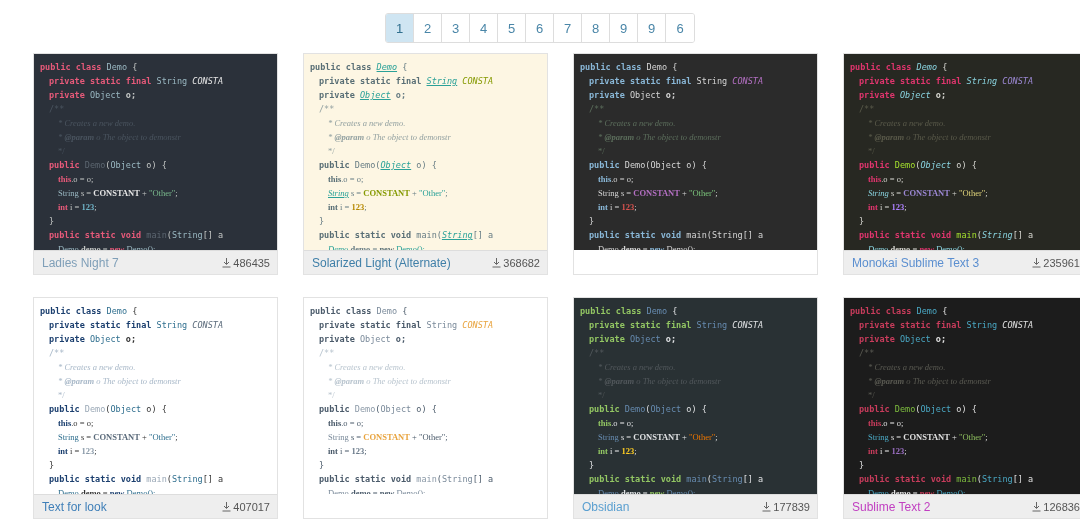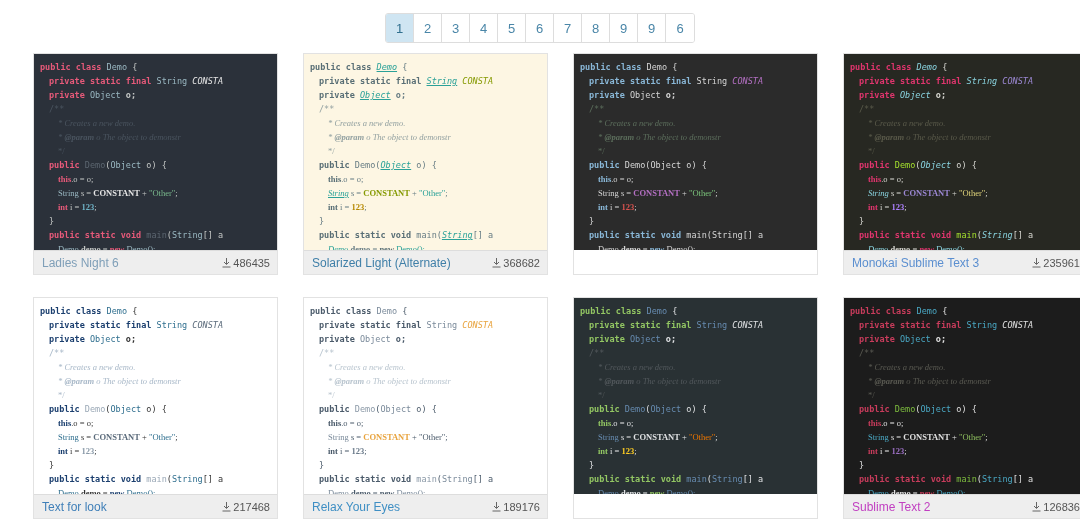--- a/index.html
+++ b/index.html
@@ -134,21 +134,21 @@
       <div class="page-btn">6</div>
     </div>
 </div>
 
 <div class="grid" id="grid">
     <div class="card">
       <div class="preview" style="background: rgb(43, 49, 58);">
         <div class="code"><span class="ln"><span style="color:#e85a7a" class="bd">public</span> <span style="color:#e85a7a" class="bd">class</span> <span style="color:#9ab8c2">Demo</span> <span style="color:#c5c8c6">{</span></span><span class="ln ind1"><span style="color:#e85a7a" class="bd">private</span> <span style="color:#e85a7a" class="bd">static</span> <span style="color:#e85a7a" class="bd">final</span> <span style="color:#9ab8c2">String</span> <span style="color:#e6e6e6" class="it">CONSTA</span></span><span class="ln ind1"><span style="color:#e85a7a" class="bd">private</span> <span style="color:#9ab8c2">Object</span> <span style="color:#c5c8c6" class="bd">o;</span></span><span class="ln ind1"><span style="color:#4a545f">/**</span></span><span class="ln ind2"><span style="color:#4a545f" class="it">* Creates a new demo.</span></span><span class="ln ind2"><span style="color:#4a545f" class="it">* </span><span style="color:#4a545f" class="it bd">@param</span><span style="color:#4a545f" class="it"> o The object to demonstr</span></span><span class="ln ind2"><span style="color:#4a545f">*/</span></span><span class="ln ind1"><span style="color:#e85a7a" class="bd">public</span> <span style="color:#5c6670">Demo</span><span style="color:#c5c8c6">(</span><span style="color:#9ab8c2">Object</span><span style="color:#c5c8c6"> o) {</span></span><span class="ln ind2"><span style="color:#e85a7a" class="bd">this</span><span style="color:#c5c8c6">.o = o;</span></span><span class="ln ind2"><span style="color:#9ab8c2">String</span><span style="color:#c5c8c6"> s = </span><span style="color:#e6e6e6" class="bd">CONSTANT</span><span style="color:#c5c8c6"> + </span><span style="color:#79b88c">"Other"</span><span style="color:#c5c8c6">;</span></span><span class="ln ind2"><span style="color:#e85a7a" class="bd">int</span><span style="color:#c5c8c6"> i = </span><span style="color:#6fb3c7" class="bd">123</span><span style="color:#c5c8c6">;</span></span><span class="ln ind1"><span style="color:#c5c8c6">}</span></span><span class="ln ind1"><span style="color:#e85a7a" class="bd">public</span> <span style="color:#e85a7a" class="bd">static</span> <span style="color:#e85a7a" class="bd">void</span> <span style="color:#5c6670">main</span><span style="color:#c5c8c6">(</span><span style="color:#9ab8c2">String</span><span style="color:#c5c8c6">[] a</span></span><span class="ln ind2"><span style="color:#9ab8c2">Demo</span><span style="color:#c5c8c6" class="bd"> demo = </span><span style="color:#e85a7a" class="bd">new</span> <span style="color:#9ab8c2">Demo();</span></span></div>
       </div>
       <div class="card-footer">
-        <a class="theme-name" style="color: rgb(127, 159, 184);">Ladies Night 6</a>
+        <a class="theme-name" style="color: rgb(127, 159, 184);">Ladies Night 7</a>
         <div class="dl-group">
           <svg class="dl-icon" width="9" height="10" viewBox="0 0 9 10">
             <path d="M4.5 0 L4.5 6 M2 4 L4.5 6.5 L7 4" stroke="#555555" stroke-width="0.9" fill="none"></path>
             <path d="M0.5 9 L8.5 9" stroke="#555555" stroke-width="0.9"></path>
           </svg>
           <span class="dl-count">486435</span>
         </div>
       </div>
     </div>
     <div class="card">
@@ -190,43 +190,43 @@
       <div class="preview" style="background: rgb(255, 255, 255);">
         <div class="code"><span class="ln"><span style="color:#1a3e6e" class="bd">public</span> <span style="color:#1a3e6e" class="bd">class</span> <span style="color:#2e6e8e">Demo</span> <span style="color:#333333">{</span></span><span class="ln ind1"><span style="color:#1a3e6e" class="bd">private</span> <span style="color:#1a3e6e" class="bd">static</span> <span style="color:#1a3e6e" class="bd">final</span> <span style="color:#2e6e8e">String</span> <span style="color:#5a6a7a" class="it">CONSTA</span></span><span class="ln ind1"><span style="color:#1a3e6e" class="bd">private</span> <span style="color:#2e6e8e">Object</span> <span style="color:#333333" class="bd">o;</span></span><span class="ln ind1"><span style="color:#a8b8c8">/**</span></span><span class="ln ind2"><span style="color:#a8b8c8" class="it">* Creates a new demo.</span></span><span class="ln ind2"><span style="color:#a8b8c8" class="it">* </span><span style="color:#a8b8c8" class="it bd">@param</span><span style="color:#a8b8c8" class="it"> o The object to demonstr</span></span><span class="ln ind2"><span style="color:#a8b8c8">*/</span></span><span class="ln ind1"><span style="color:#1a3e6e" class="bd">public</span> <span style="color:#9aa8b6">Demo</span><span style="color:#333333">(</span><span style="color:#2e6e8e">Object</span><span style="color:#333333"> o) {</span></span><span class="ln ind2"><span style="color:#1a3e6e" class="bd">this</span><span style="color:#333333">.o = o;</span></span><span class="ln ind2"><span style="color:#2e6e8e">String</span><span style="color:#333333"> s = </span><span style="color:#5a6a7a" class="bd">CONSTANT</span><span style="color:#333333"> + </span><span style="color:#2e6e8e">"Other"</span><span style="color:#333333">;</span></span><span class="ln ind2"><span style="color:#1a3e6e" class="bd">int</span><span style="color:#333333"> i = </span><span style="color:#8a9aa8" class="bd">123</span><span style="color:#333333">;</span></span><span class="ln ind1"><span style="color:#333333">}</span></span><span class="ln ind1"><span style="color:#1a3e6e" class="bd">public</span> <span style="color:#1a3e6e" class="bd">static</span> <span style="color:#1a3e6e" class="bd">void</span> <span style="color:#9aa8b6">main</span><span style="color:#333333">(</span><span style="color:#2e6e8e">String</span><span style="color:#333333">[] a</span></span><span class="ln ind2"><span style="color:#2e6e8e">Demo</span><span style="color:#333333" class="bd"> demo = </span><span style="color:#1a3e6e" class="bd">new</span> <span style="color:#2e6e8e">Demo();</span></span></div>
       </div>
       <div class="card-footer">
         <a class="theme-name" style="color: rgb(63, 127, 184);">Text for look</a>
         <div class="dl-group">
           <svg class="dl-icon" width="9" height="10" viewBox="0 0 9 10">
             <path d="M4.5 0 L4.5 6 M2 4 L4.5 6.5 L7 4" stroke="#555555" stroke-width="0.9" fill="none"></path>
             <path d="M0.5 9 L8.5 9" stroke="#555555" stroke-width="0.9"></path>
           </svg>
-          <span class="dl-count">217468</span>
+          <span class="dl-count">407017</span>
         </div>
       </div>
     </div>
     <div class="card">
       <div class="preview" style="background: rgb(255, 255, 255);">
         <div class="code"><span class="ln"><span style="color:#4a5a6a" class="bd">public</span> <span style="color:#4a5a6a" class="bd">class</span> <span style="color:#7a8a9a">Demo</span> <span style="color:#4a5a6a">{</span></span><span class="ln ind1"><span style="color:#4a5a6a" class="bd">private</span> <span style="color:#4a5a6a" class="bd">static</span> <span style="color:#4a5a6a" class="bd">final</span> <span style="color:#7a8a9a">String</span> <span style="color:#e8a33d" class="it">CONSTA</span></span><span class="ln ind1"><span style="color:#4a5a6a" class="bd">private</span> <span style="color:#7a8a9a">Object</span> <span style="color:#4a5a6a" class="bd">o;</span></span><span class="ln ind1"><span style="color:#b8c4ce">/**</span></span><span class="ln ind2"><span style="color:#b8c4ce" class="it">* Creates a new demo.</span></span><span class="ln ind2"><span style="color:#b8c4ce" class="it">* </span><span style="color:#b8c4ce" class="it bd">@param</span><span style="color:#b8c4ce" class="it"> o The object to demonstr</span></span><span class="ln ind2"><span style="color:#b8c4ce">*/</span></span><span class="ln ind1"><span style="color:#4a5a6a" class="bd">public</span> <span style="color:#8a98a6">Demo</span><span style="color:#4a5a6a">(</span><span style="color:#7a8a9a">Object</span><span style="color:#4a5a6a"> o) {</span></span><span class="ln ind2"><span style="color:#4a5a6a" class="bd">this</span><span style="color:#4a5a6a">.o = o;</span></span><span class="ln ind2"><span style="color:#7a8a9a">String</span><span style="color:#4a5a6a"> s = </span><span style="color:#e8a33d" class="bd">CONSTANT</span><span style="color:#4a5a6a"> + </span><span style="color:#4a5a6a">"Other"</span><span style="color:#4a5a6a">;</span></span><span class="ln ind2"><span style="color:#4a5a6a" class="bd">int</span><span style="color:#4a5a6a"> i = </span><span style="color:#6a7a8a" class="bd">123</span><span style="color:#4a5a6a">;</span></span><span class="ln ind1"><span style="color:#4a5a6a">}</span></span><span class="ln ind1"><span style="color:#4a5a6a" class="bd">public</span> <span style="color:#4a5a6a" class="bd">static</span> <span style="color:#4a5a6a" class="bd">void</span> <span style="color:#8a98a6">main</span><span style="color:#4a5a6a">(</span><span style="color:#7a8a9a">String</span><span style="color:#4a5a6a">[] a</span></span><span class="ln ind2"><span style="color:#7a8a9a">Demo</span><span style="color:#4a5a6a" class="bd"> demo = </span><span style="color:#4a5a6a" class="bd">new</span> <span style="color:#7a8a9a">Demo();</span></span></div>
       </div>
-      <div class="card-footer">
-        <a class="theme-name" style="color: rgb(63, 143, 196);">Relax Your Eyes</a>
-        <div class="dl-group">
-          <svg class="dl-icon" width="9" height="10" viewBox="0 0 9 10">
-            <path d="M4.5 0 L4.5 6 M2 4 L4.5 6.5 L7 4" stroke="#555555" stroke-width="0.9" fill="none"></path>
-            <path d="M0.5 9 L8.5 9" stroke="#555555" stroke-width="0.9"></path>
-          </svg>
-          <span class="dl-count">189176</span>
-        </div>
-      </div>
     </div>
     <div class="card">
       <div class="preview" style="background: rgb(41, 49, 52);">
         <div class="code"><span class="ln"><span style="color:#93c763" class="bd">public</span> <span style="color:#93c763" class="bd">class</span> <span style="color:#678cb1">Demo</span> <span style="color:#e0e2e4">{</span></span><span class="ln ind1"><span style="color:#93c763" class="bd">private</span> <span style="color:#93c763" class="bd">static</span> <span style="color:#93c763" class="bd">final</span> <span style="color:#678cb1">String</span> <span style="color:#e0e2e4" class="it">CONSTA</span></span><span class="ln ind1"><span style="color:#93c763" class="bd">private</span> <span style="color:#678cb1">Object</span> <span style="color:#e0e2e4" class="bd">o;</span></span><span class="ln ind1"><span style="color:#52585c">/**</span></span><span class="ln ind2"><span style="color:#52585c" class="it">* Creates a new demo.</span></span><span class="ln ind2"><span style="color:#52585c" class="it">* </span><span style="color:#52585c" class="it bd">@param</span><span style="color:#52585c" class="it"> o The object to demonstr</span></span><span class="ln ind2"><span style="color:#52585c">*/</span></span><span class="ln ind1"><span style="color:#93c763" class="bd">public</span> <span style="color:#678cb1">Demo</span><span style="color:#e0e2e4">(</span><span style="color:#678cb1">Object</span><span style="color:#e0e2e4"> o) {</span></span><span class="ln ind2"><span style="color:#93c763" class="bd">this</span><span style="color:#e0e2e4">.o = o;</span></span><span class="ln ind2"><span style="color:#678cb1">String</span><span style="color:#e0e2e4"> s = </span><span style="color:#e0e2e4" class="bd">CONSTANT</span><span style="color:#e0e2e4"> + </span><span style="color:#ec7600">"Other"</span><span style="color:#e0e2e4">;</span></span><span class="ln ind2"><span style="color:#93c763" class="bd">int</span><span style="color:#e0e2e4"> i = </span><span style="color:#ffcd22" class="bd">123</span><span style="color:#e0e2e4">;</span></span><span class="ln ind1"><span style="color:#e0e2e4">}</span></span><span class="ln ind1"><span style="color:#93c763" class="bd">public</span> <span style="color:#93c763" class="bd">static</span> <span style="color:#93c763" class="bd">void</span> <span style="color:#678cb1">main</span><span style="color:#e0e2e4">(</span><span style="color:#678cb1">String</span><span style="color:#e0e2e4">[] a</span></span><span class="ln ind2"><span style="color:#678cb1">Demo</span><span style="color:#e0e2e4" class="bd"> demo = </span><span style="color:#93c763" class="bd">new</span> <span style="color:#678cb1">Demo();</span></span></div>
       </div>
+      <div class="card-footer">
+        <a class="theme-name" style="color: rgb(90, 159, 208);">Obsidian</a>
+        <div class="dl-group">
+          <svg class="dl-icon" width="9" height="10" viewBox="0 0 9 10">
+            <path d="M4.5 0 L4.5 6 M2 4 L4.5 6.5 L7 4" stroke="#555555" stroke-width="0.9" fill="none"></path>
+            <path d="M0.5 9 L8.5 9" stroke="#555555" stroke-width="0.9"></path>
+          </svg>
+          <span class="dl-count">177839</span>
+        </div>
+      </div>
     </div>
     <div class="card">
       <div class="preview" style="background: rgb(28, 28, 28);">
         <div class="code"><span class="ln"><span style="color:#c93c5c" class="bd">public</span> <span style="color:#c93c5c" class="bd">class</span> <span style="color:#4aa8c4">Demo</span> <span style="color:#e0e0e0">{</span></span><span class="ln ind1"><span style="color:#c93c5c" class="bd">private</span> <span style="color:#c93c5c" class="bd">static</span> <span style="color:#c93c5c" class="bd">final</span> <span style="color:#4aa8c4">String</span> <span style="color:#e0e0e0" class="it">CONSTA</span></span><span class="ln ind1"><span style="color:#c93c5c" class="bd">private</span> <span style="color:#4aa8c4">Object</span> <span style="color:#e0e0e0" class="bd">o;</span></span><span class="ln ind1"><span style="color:#5a5a52">/**</span></span><span class="ln ind2"><span style="color:#5a5a52" class="it">* Creates a new demo.</span></span><span class="ln ind2"><span style="color:#5a5a52" class="it">* </span><span style="color:#5a5a52" class="it bd">@param</span><span style="color:#5a5a52" class="it"> o The object to demonstr</span></span><span class="ln ind2"><span style="color:#5a5a52">*/</span></span><span class="ln ind1"><span style="color:#c93c5c" class="bd">public</span> <span style="color:#7fbf3f">Demo</span><span style="color:#e0e0e0">(</span><span style="color:#4aa8c4">Object</span><span style="color:#e0e0e0"> o) {</span></span><span class="ln ind2"><span style="color:#c93c5c" class="bd">this</span><span style="color:#e0e0e0">.o = o;</span></span><span class="ln ind2"><span style="color:#4aa8c4">String</span><span style="color:#e0e0e0"> s = </span><span style="color:#e0e0e0" class="bd">CONSTANT</span><span style="color:#e0e0e0"> + </span><span style="color:#8fbf5f">"Other"</span><span style="color:#e0e0e0">;</span></span><span class="ln ind2"><span style="color:#c93c5c" class="bd">int</span><span style="color:#e0e0e0"> i = </span><span style="color:#9c6fc4" class="bd">123</span><span style="color:#e0e0e0">;</span></span><span class="ln ind1"><span style="color:#e0e0e0">}</span></span><span class="ln ind1"><span style="color:#c93c5c" class="bd">public</span> <span style="color:#c93c5c" class="bd">static</span> <span style="color:#c93c5c" class="bd">void</span> <span style="color:#7fbf3f">main</span><span style="color:#e0e0e0">(</span><span style="color:#4aa8c4">String</span><span style="color:#e0e0e0">[] a</span></span><span class="ln ind2"><span style="color:#4aa8c4">Demo</span><span style="color:#e0e0e0" class="bd"> demo = </span><span style="color:#c93c5c" class="bd">new</span> <span style="color:#4aa8c4">Demo();</span></span></div>
       </div>
       <div class="card-footer">
         <a class="theme-name visited" style="color: rgb(193, 63, 193);">Sublime Text 2</a>
         <div class="dl-group">
           <svg class="dl-icon" width="9" height="10" viewBox="0 0 9 10">
             <path d="M4.5 0 L4.5 6 M2 4 L4.5 6.5 L7 4" stroke="#555555" stroke-width="0.9" fill="none"></path>

